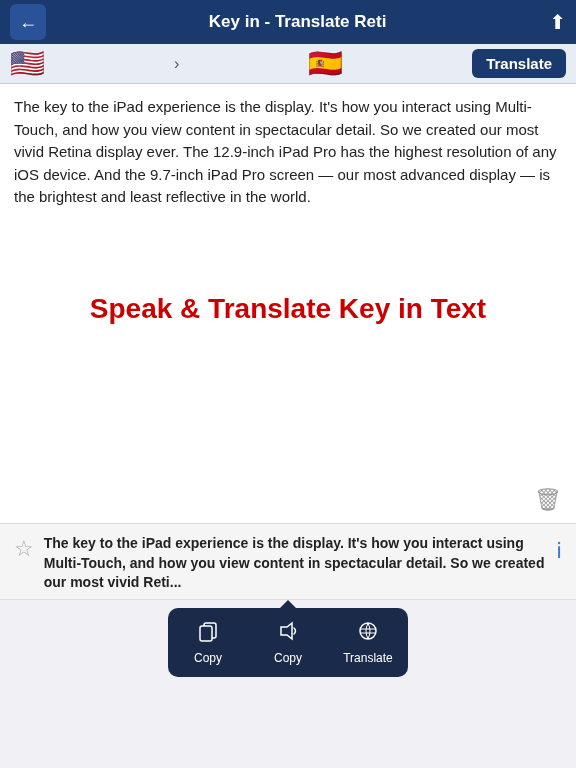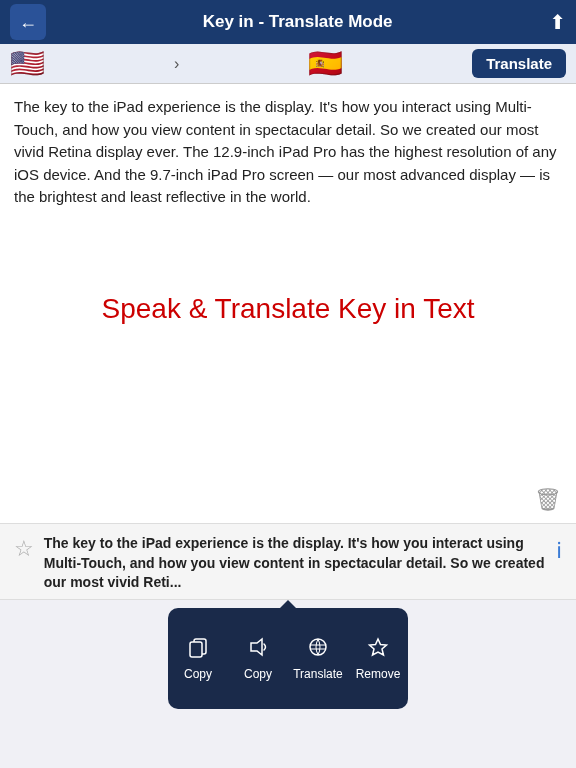--- a/index.html
+++ b/index.html
@@ -88,21 +88,21 @@
     }
     .translated-text-area {
       display: flex;
       align-items: center;
       justify-content: center;
       height: 200px;
     }
     .translated-text {
       color: #cc0000;
       font-size: 28px;
-      font-weight: normal;
+      font-weight: bold;
       text-align: center;
     }
     .trash-icon {
       position: absolute;
       bottom: 10px;
       right: 14px;
       color: #999;
       font-size: 22px;
       cursor: pointer;
     }
@@ -158,21 +158,21 @@
       transform: translateX(-50%);
       width: 0;
       height: 0;
       border-left: 8px solid transparent;
       border-right: 8px solid transparent;
       border-bottom: 8px solid #1a2a4a;
     }
     .popup-menu {
       background: #1a2a4a;
       border-radius: 10px;
-      padding: 24px 0;
+      padding: 8px 0;
       display: flex;
       align-items: center;
       gap: 0;
       width: 240px;
     }
     .popup-item {
       flex: 1;
       display: flex;
       flex-direction: column;
       align-items: center;
@@ -195,21 +195,21 @@
       height: 100px;
     }
   </style>
 </head>
 <body>
 
 <div class="nav-bar">
   <div class="nav-back">
     <span>←</span>
   </div>
-  <span class="nav-title">Key in - Translate Mode</span>
+  <span class="nav-title">Key in - Translate Reti</span>
   <span class="nav-share">⬆</span>
 </div>
 
 <div class="lang-bar">
   <span class="lang-flag">🇺🇸</span>
   <span class="lang-arrow">›</span>
   <span class="lang-flag">🇪🇸</span>
   <button class="translate-btn">Translate</button>
 </div>
 
@@ -259,24 +259,16 @@
           <circle cx="11" cy="11" r="8" stroke="white" stroke-width="1.5"></circle>
           <path d="M11 3 Q7 11 11 19" stroke="white" stroke-width="1" fill="none"></path>
           <path d="M11 3 Q15 11 11 19" stroke="white" stroke-width="1" fill="none"></path>
           <line x1="3.5" y1="9" x2="18.5" y2="9" stroke="white" stroke-width="1"></line>
           <line x1="3.5" y1="13" x2="18.5" y2="13" stroke="white" stroke-width="1"></line>
         </svg>
       </span>
       <span class="popup-item-label">Translate</span>
     </div>
 
-    <div class="popup-item">
-      <span class="popup-item-icon">
-        <svg width="22" height="22" viewBox="0 0 22 22" fill="none" xmlns="http://www.w3.org/2000/svg">
-          <polygon points="11,3 13.5,8.5 19.5,9 15,13 16.5,19 11,16 5.5,19 7,13 2.5,9 8.5,8.5" stroke="white" stroke-width="1.5" fill="none"></polygon>
-        </svg>
-      </span>
-      <span class="popup-item-label">Remove</span>
-    </div>
   </div>
 </div>
 
 <div class="bottom-area"></div>
 
 </body></html>

